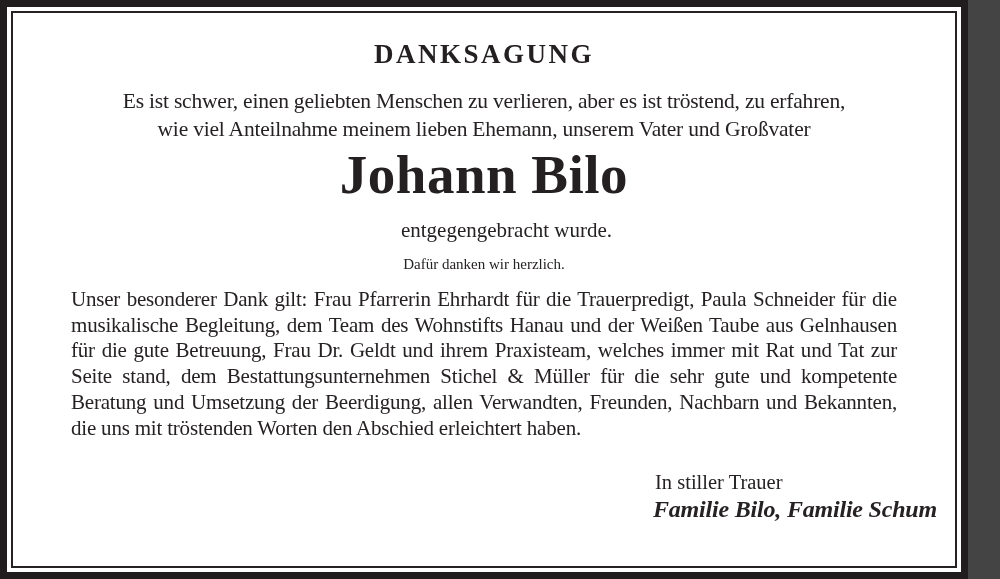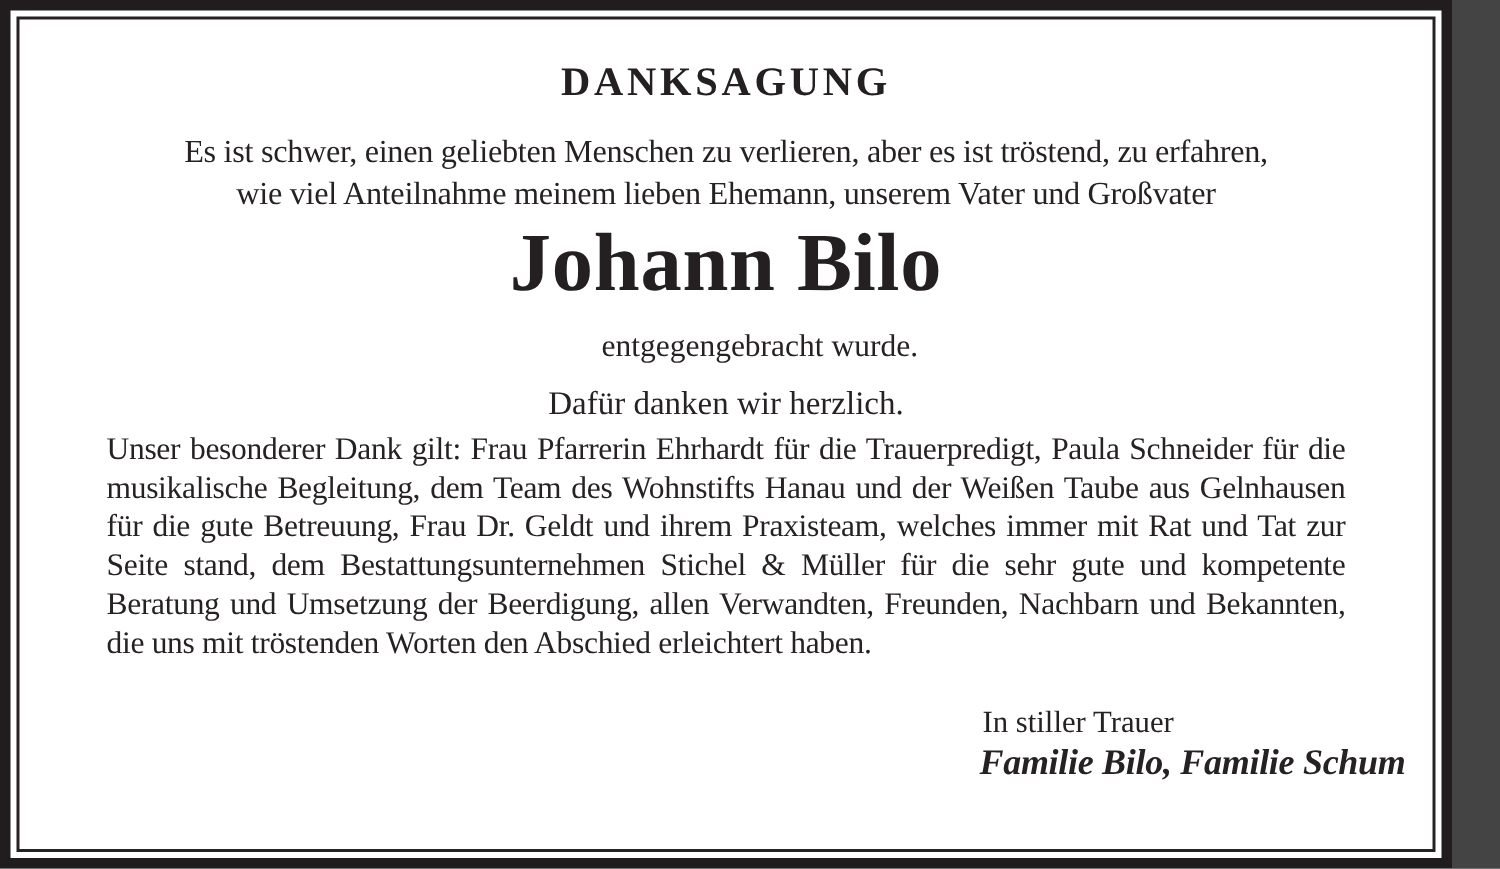--- a/index.html
+++ b/index.html
@@ -44,21 +44,21 @@
   }
   .deceased {
     top: 136px;
     text-align: center;
     font-size: 55px;
     font-weight: bold;
     letter-spacing: 0.5px;
     color: #242021;
   }
   .mid-line-1 { top: 211px; text-align: center; font-size: 21px; padding-left: 45px; }
-  .mid-line-2 { top: 249px; text-align: center; font-size: 22px; }
+  .mid-line-2 { top: 249px; text-align: center; font-size: 15px; }
   .body-par {
     top: 280px;
     padding: 0 64px;
     text-align: justify;
     font-size: 21px;
     line-height: 25.7px;
     letter-spacing: -0.2px;
   }
   .closing   { top: 464px; left: 648px; width: 330px; font-size: 20.5px; }
   .signature { top: 489px; left: 646px; width: 340px; font-size: 24px; font-weight: bold; letter-spacing: -0.2px; font-style: italic; }

